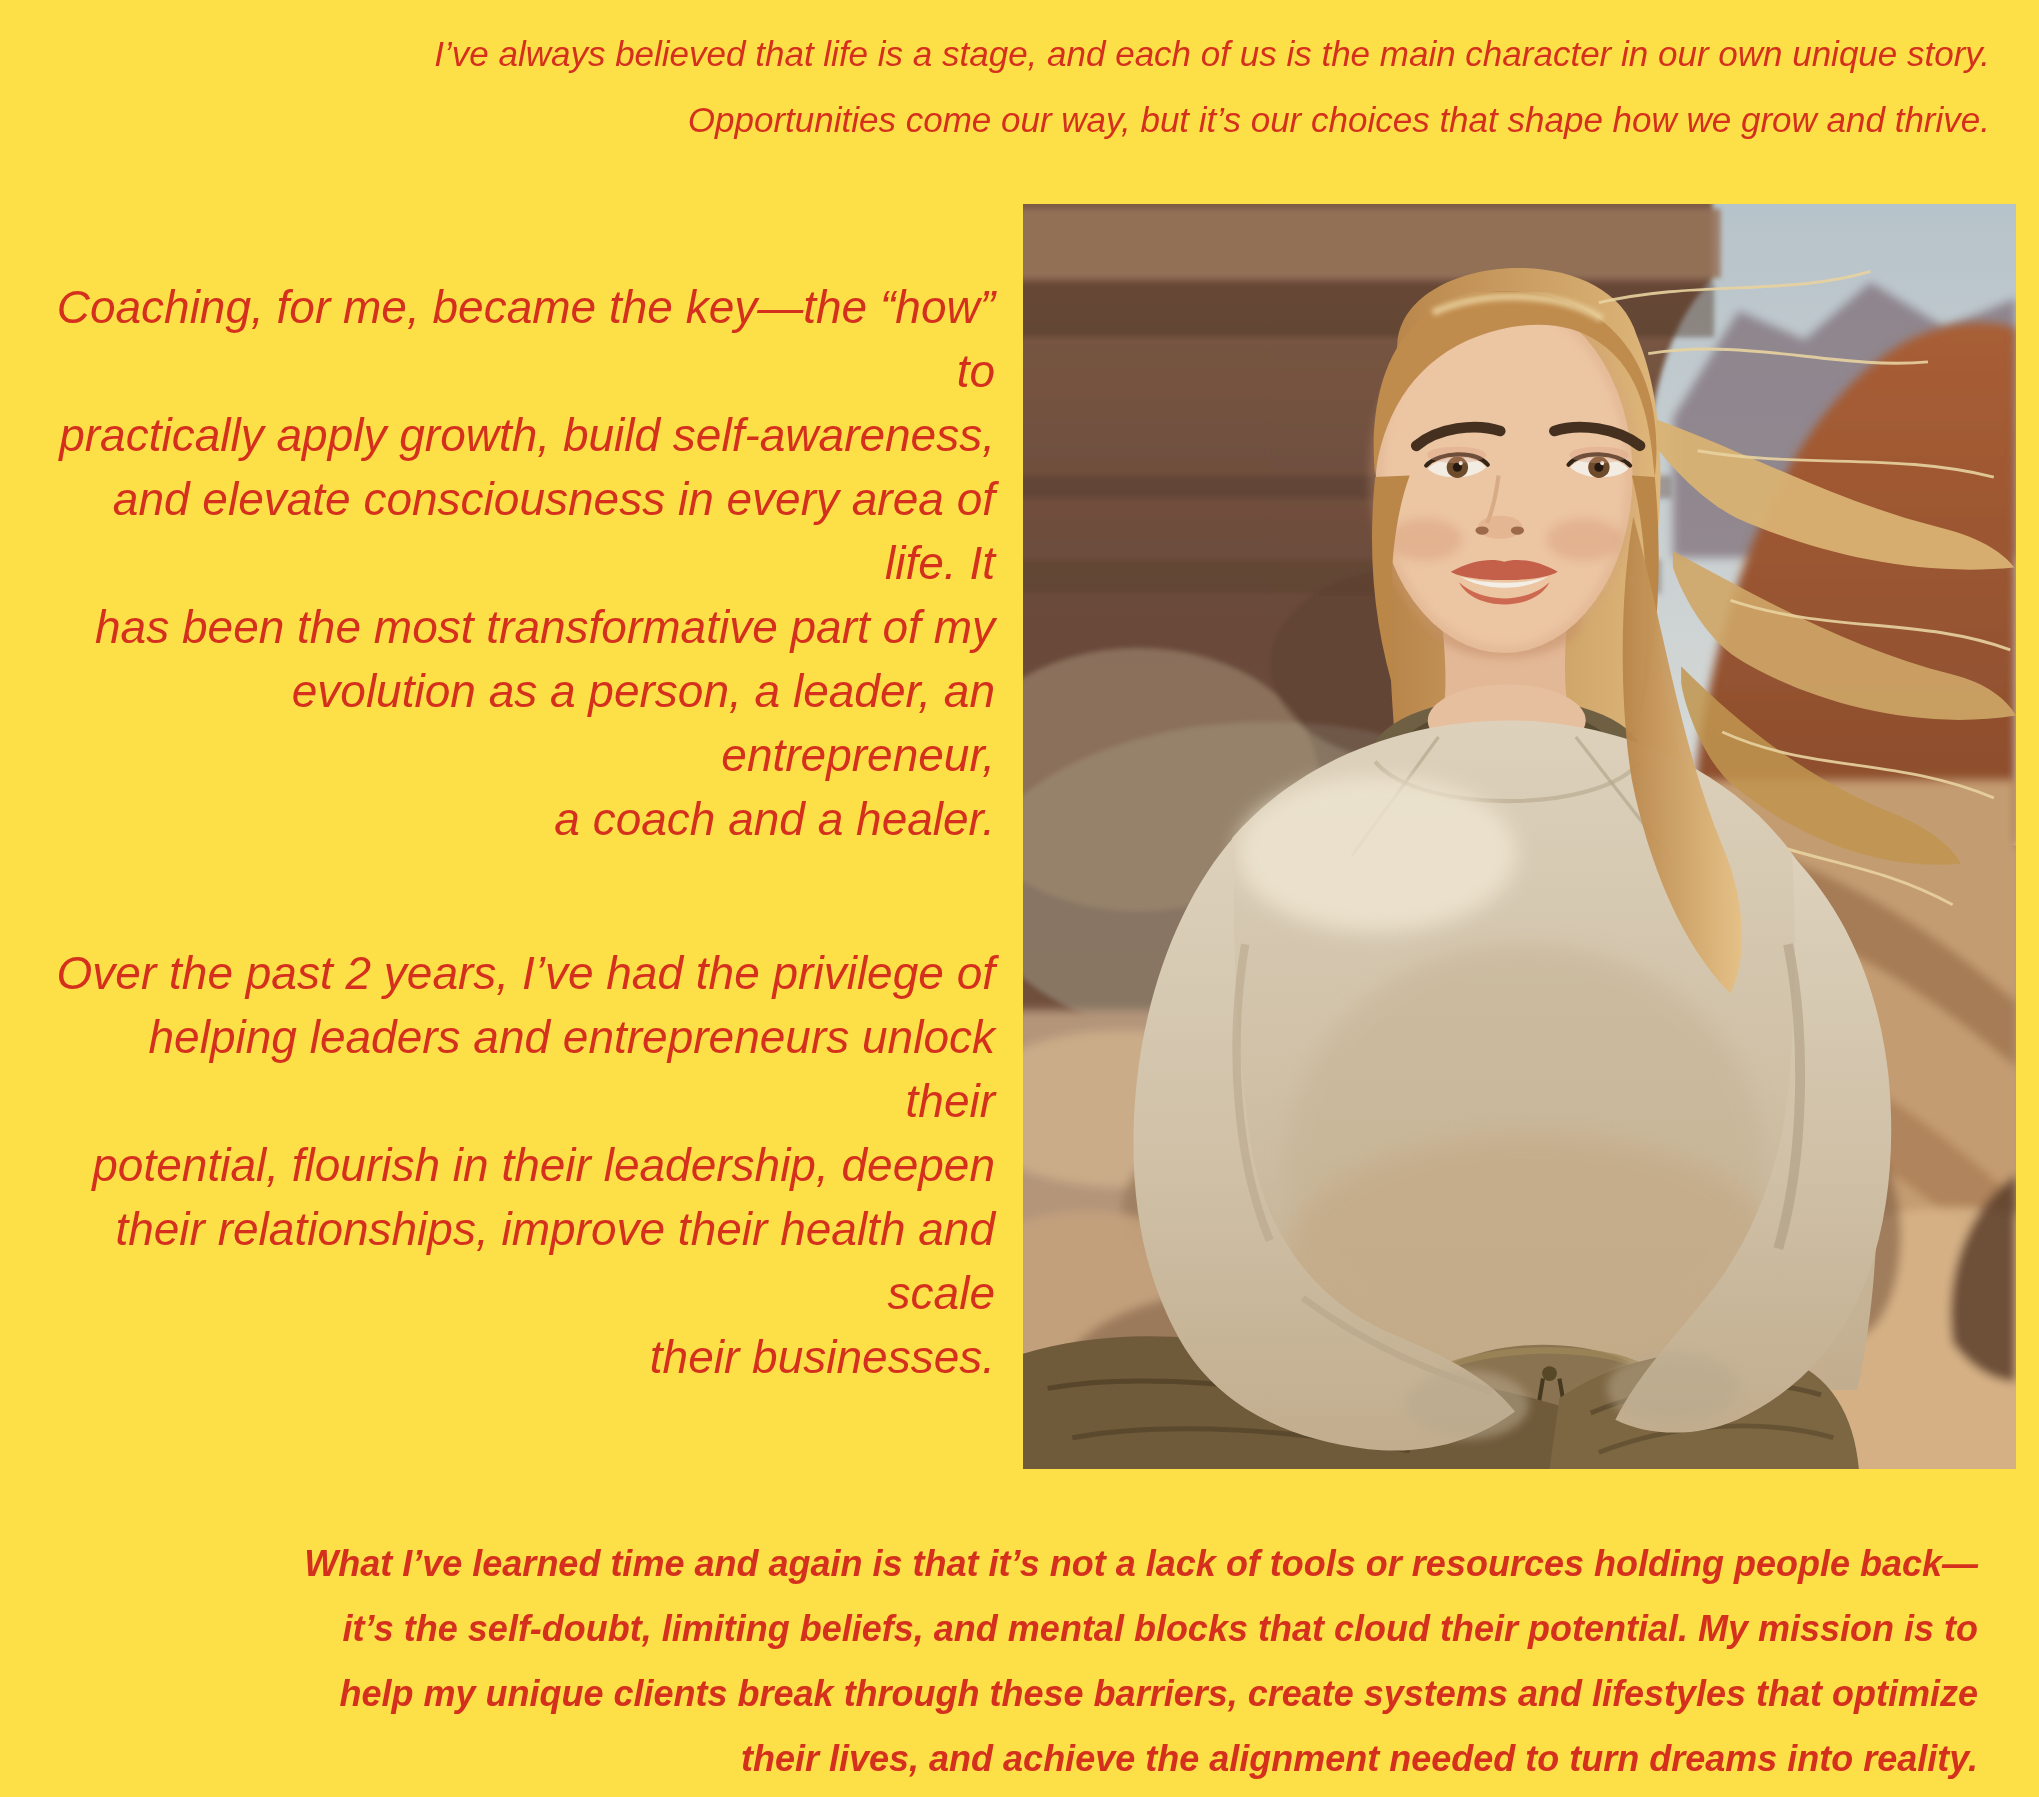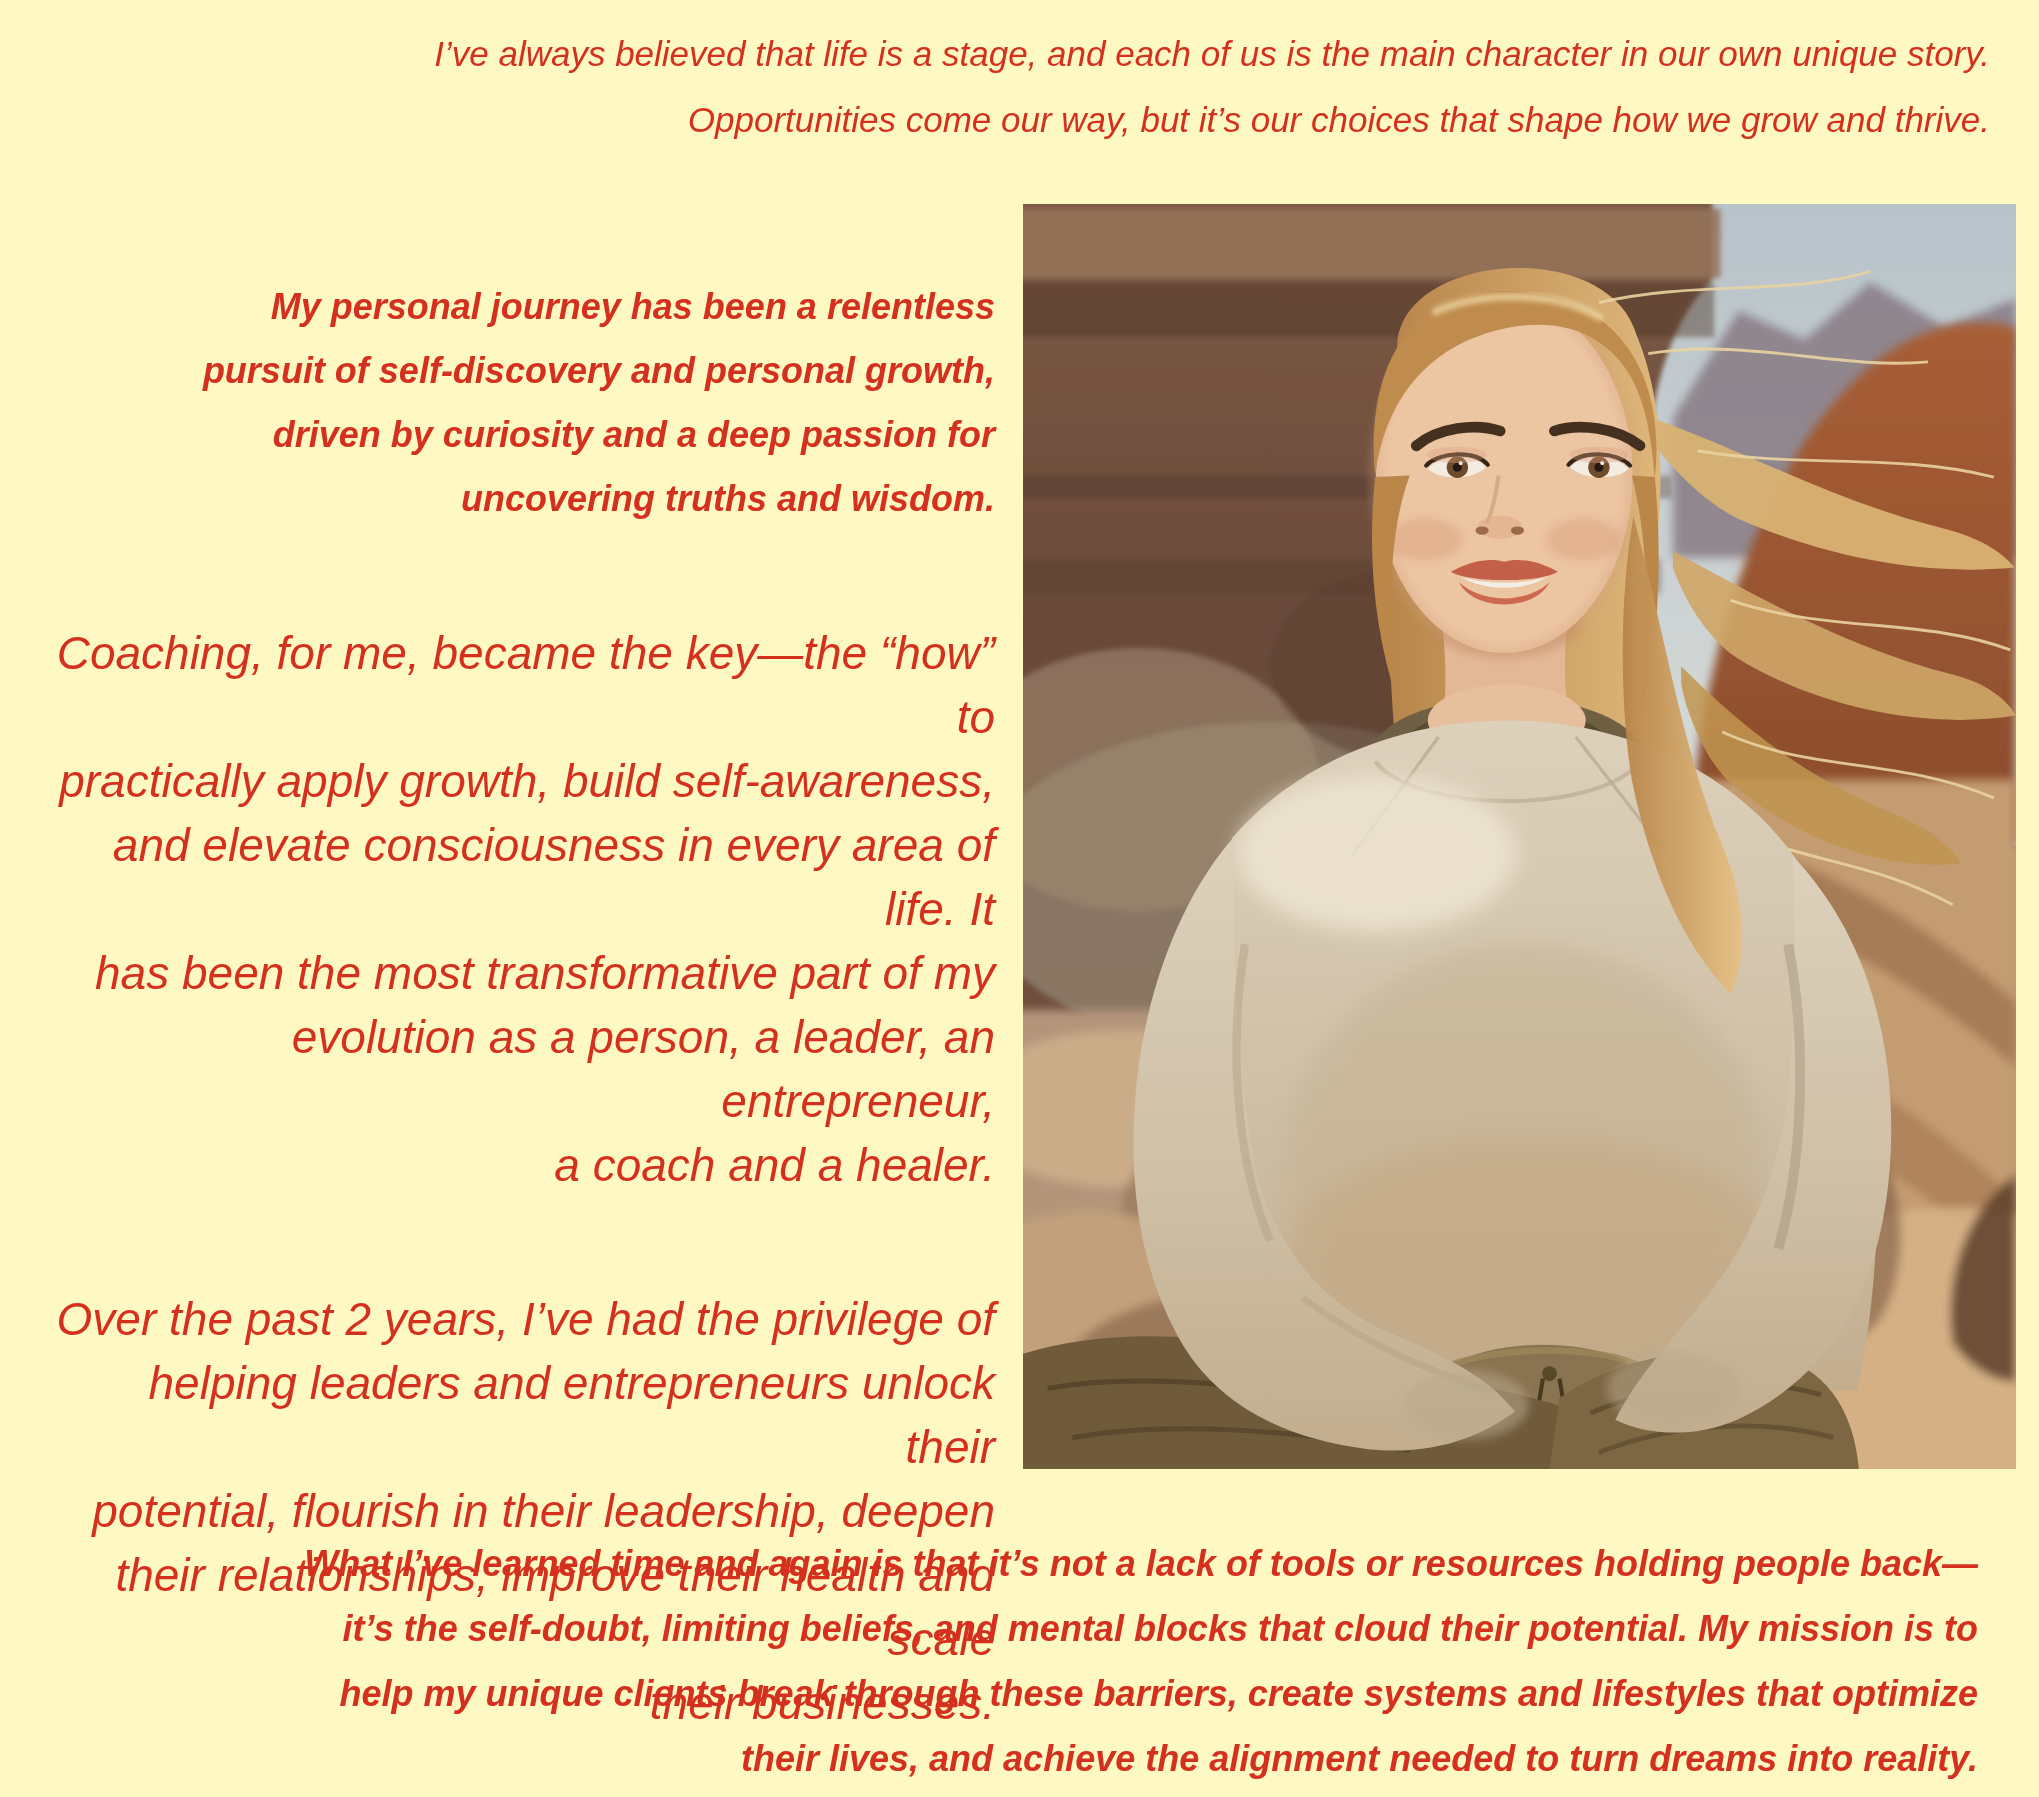--- a/index.html
+++ b/index.html
@@ -1,19 +1,19 @@
 <!DOCTYPE html>
 <html style="font-size:13px"><head>
 <meta charset="utf-8">
 <style>
   html,body{margin:0;padding:0;}
   .page{
     position:relative;
     width:2040px;height:1798px;
-    background:#fef9c3;
+    background:#fde047;
     font-family:"Liberation Sans", sans-serif;
     overflow:hidden;
   }
   .red-text{color:#D4301D;}
   .para{
     white-space:pre-line;
     text-align:right;
     font-style:italic;
   }
   .intro{
@@ -45,24 +45,20 @@
 </style>
 </head>
 <body>
 
 <div class="page">
 
   <div class="para intro red-text">I’ve always believed that life is a stage, and each of us is the main character in our own unique story.
 Opportunities come our way, but it’s our choices that shape how we grow and thrive.</div>
 
   <div class="left-col">
-    <div class="para bold red-text">My personal journey has been a relentless
-pursuit of self-discovery and personal growth,
-driven by curiosity and a deep passion for
-uncovering truths and wisdom.</div>
     <div class="para red-text">Coaching, for me, became the key—the “how” to
 practically apply growth, build self-awareness,
 and elevate consciousness in every area of life. It
 has been the most transformative part of my
 evolution as a person, a leader, an entrepreneur,
 a coach and a healer.</div>
     <div class="para red-text">Over the past 2 years, I’ve had the privilege of
 helping leaders and entrepreneurs unlock their
 potential, flourish in their leadership, deepen
 their relationships, improve their health and scale

